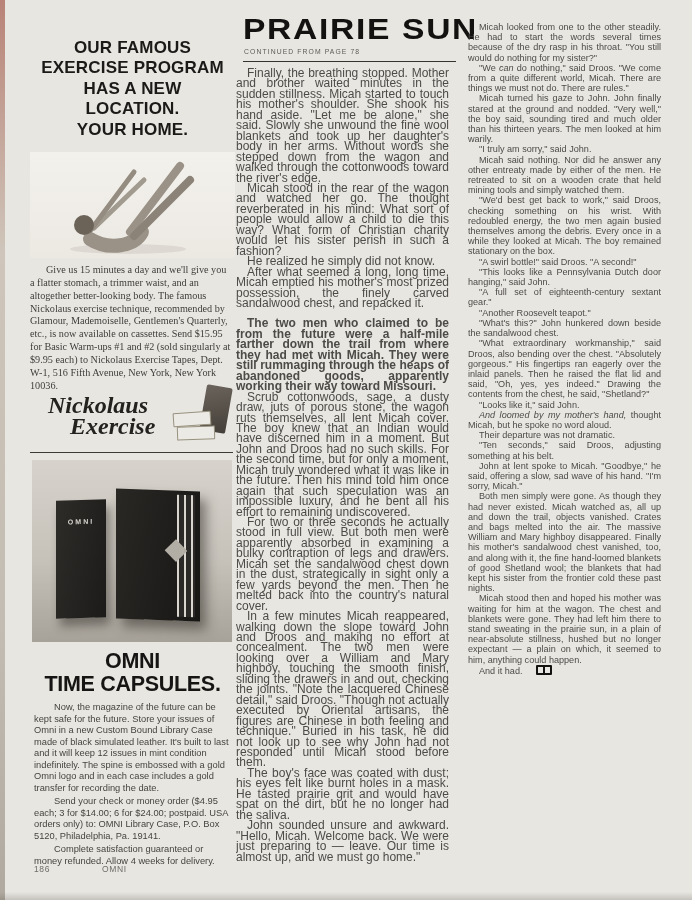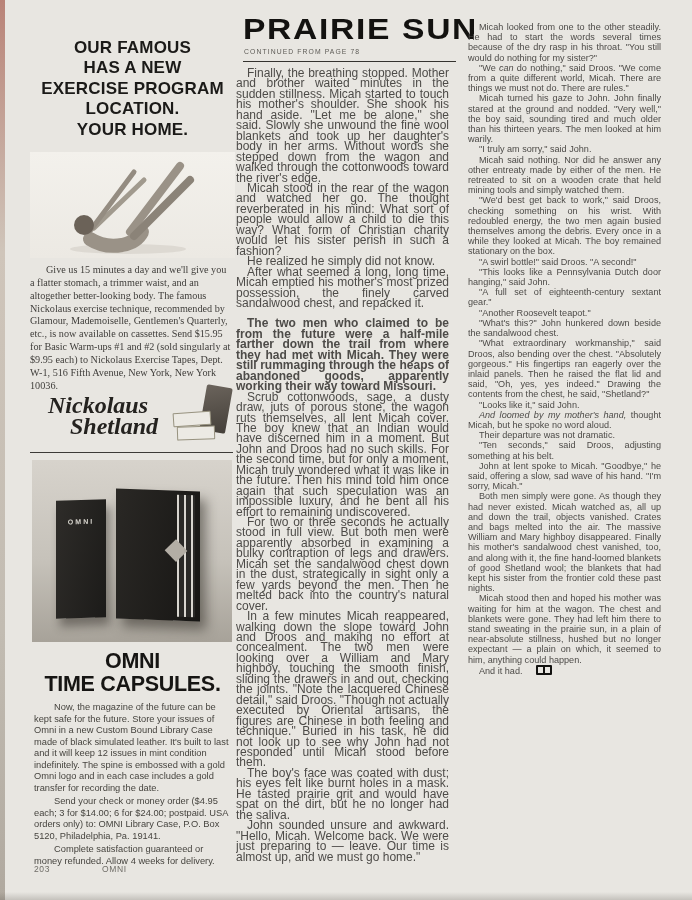--- a/index.html
+++ b/index.html
@@ -130,43 +130,43 @@
 </style>
 </head>
 <body>
 
 <div id="page">
   <div class="edge-strip"></div>
 
   <div class="ad-col">
     <div class="ex-headline">
         <div>OUR FAMOUS</div>
+        <div>EXERCISE PROGRAM</div>
         <div>HAS A NEW</div>
-        <div>EXERCISE PROGRAM</div>
         <div>LOCATION.</div>
         <div>YOUR HOME.</div>
       </div>
 
     <div class="ex-photo">
       <svg width="205" height="106" viewBox="0 0 205 106">
         <ellipse cx="98" cy="97" rx="58" ry="5" fill="#ddd9d2"></ellipse>
         <path d="M60 87 Q74 96 92 93 Q107 90 112 80" stroke="#9a9287" stroke-width="14" fill="none" stroke-linecap="round"></path>
         <path d="M100 80 L150 14" stroke="#9a9287" stroke-width="8" stroke-linecap="round"></path>
         <path d="M104 84 L160 28" stroke="#8b8378" stroke-width="8" stroke-linecap="round"></path>
         <path d="M64 76 L114 28" stroke="#a19a8e" stroke-width="5" stroke-linecap="round"></path>
         <path d="M60 79 L104 20" stroke="#948c81" stroke-width="5" stroke-linecap="round"></path>
         <circle cx="54" cy="73" r="10" fill="#6b6258"></circle>
       </svg>
     </div>
 
     <div class="ex-body">Give us 15 minutes a day and we'll give you a flatter stomach, a trimmer waist, and an altogether better-looking body. The famous Nickolaus exercise technique, recommended by Glamour, Mademoiselle, Gentlemen's Quarterly, etc., is now available on cassettes. Send $15.95 for Basic Warm-ups #1 and #2 (sold singularly at $9.95 each) to Nickolaus Exercise Tapes, Dept. W-1, 516 Fifth Avenue, New York, New York 10036.</div>
 
     <div class="nick-logo">
       <div class="nick-line1">Nickolaus</div>
-      <div class="nick-line2">Shetland</div>
+      <div class="nick-line2">Exercise</div>
       <div class="cassette-art">
         <div class="cassette-pack"></div>
         <div class="cassette c1"></div>
         <div class="cassette c2"></div>
       </div>
     </div>
 
     <div class="ad-rule"></div>
 
     <div class="cap-photo">
@@ -187,21 +187,21 @@
         <div class="para"><span>Now, the magazine of the future can be kept safe for the future. Store your issues of Omni in a new Custom Bound Library Case made of black simulated leather. It's built to last and it will keep 12 issues in mint condition indefinitely. The spine is embossed with a gold Omni logo and in each case includes a gold transfer for recording the date.</span></div>
       </div>
     <div class="omni-para op2">
         <div class="para"><span>Send your check or money order ($4.95 each; 3 for $14.00; 6 for $24.00; postpaid. USA orders only) to: OMNI Library Case, P.O. Box 5120, Philadelphia, Pa. 19141.</span></div>
       </div>
     <div class="omni-para op3">
         <div class="para"><span>Complete satisfaction guaranteed or money refunded. Allow 4 weeks for delivery.</span></div>
       </div>
 
     <div class="page-footer">
-      <span class="pnum">203</span><span>OMNI</span>
+      <span class="pnum">186</span><span>OMNI</span>
     </div>
   </div>
 
   <div class="article-title">PRAIRIE SUN</div>
   <div class="article-continued">CONTINUED FROM PAGE 78</div>
   <div class="article-rule"></div>
   <div class="article-col col-1">
       <div class="para"><span>Finally, the breathing stopped. Mother and brother waited minutes in the sudden stillness. Micah started to touch his mother's shoulder. She shook his hand aside. "Let me be alone," she said. Slowly she unwound the fine wool blankets and took up her daughter's body in her arms. Without words she stepped down from the wagon and walked through the cottonwoods toward the river's edge.</span></div>
       <div class="para"><span>Micah stood in the rear of the wagon and watched her go. The thought reverberated in his mind: What sort of people would allow a child to die this way? What form of Christian charity would let his sister perish in such a fashion?</span></div>
       <div class="para"><span>He realized he simply did not know.</span></div>

